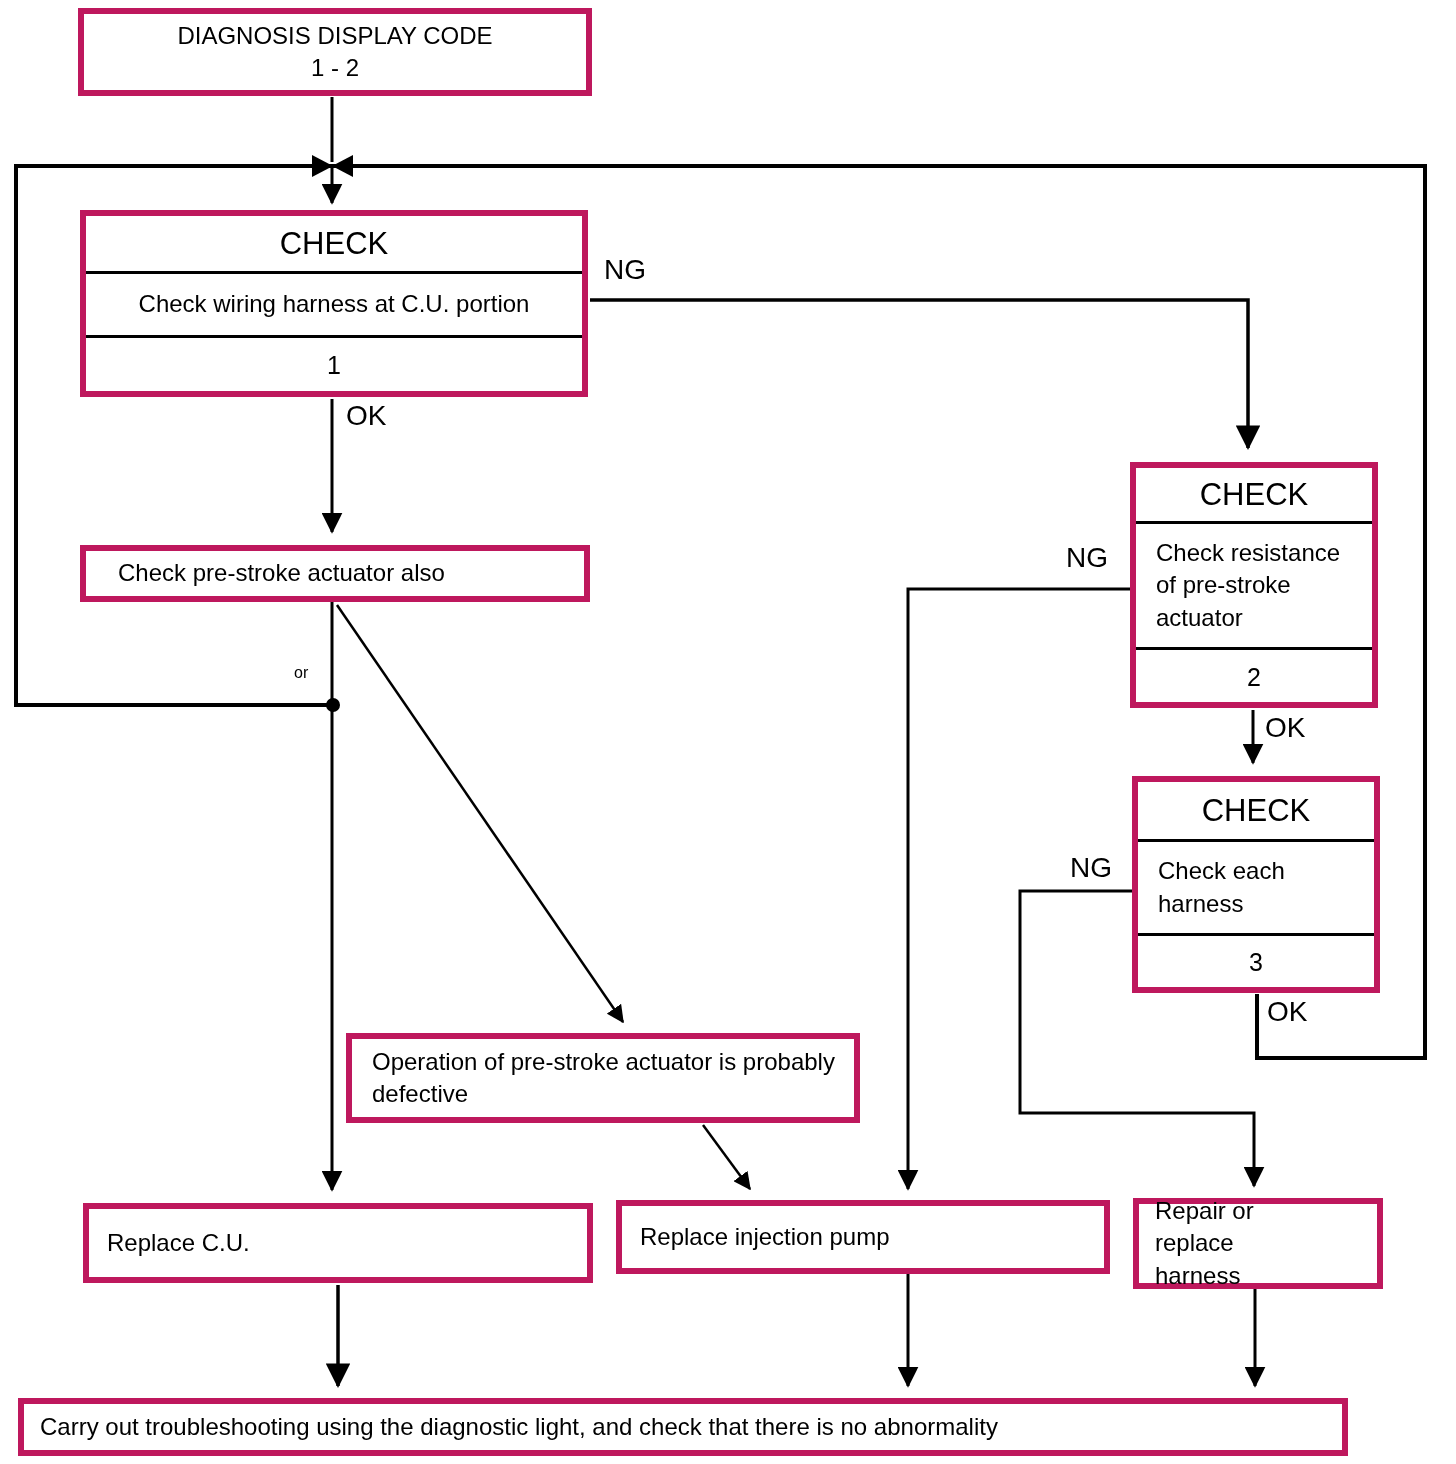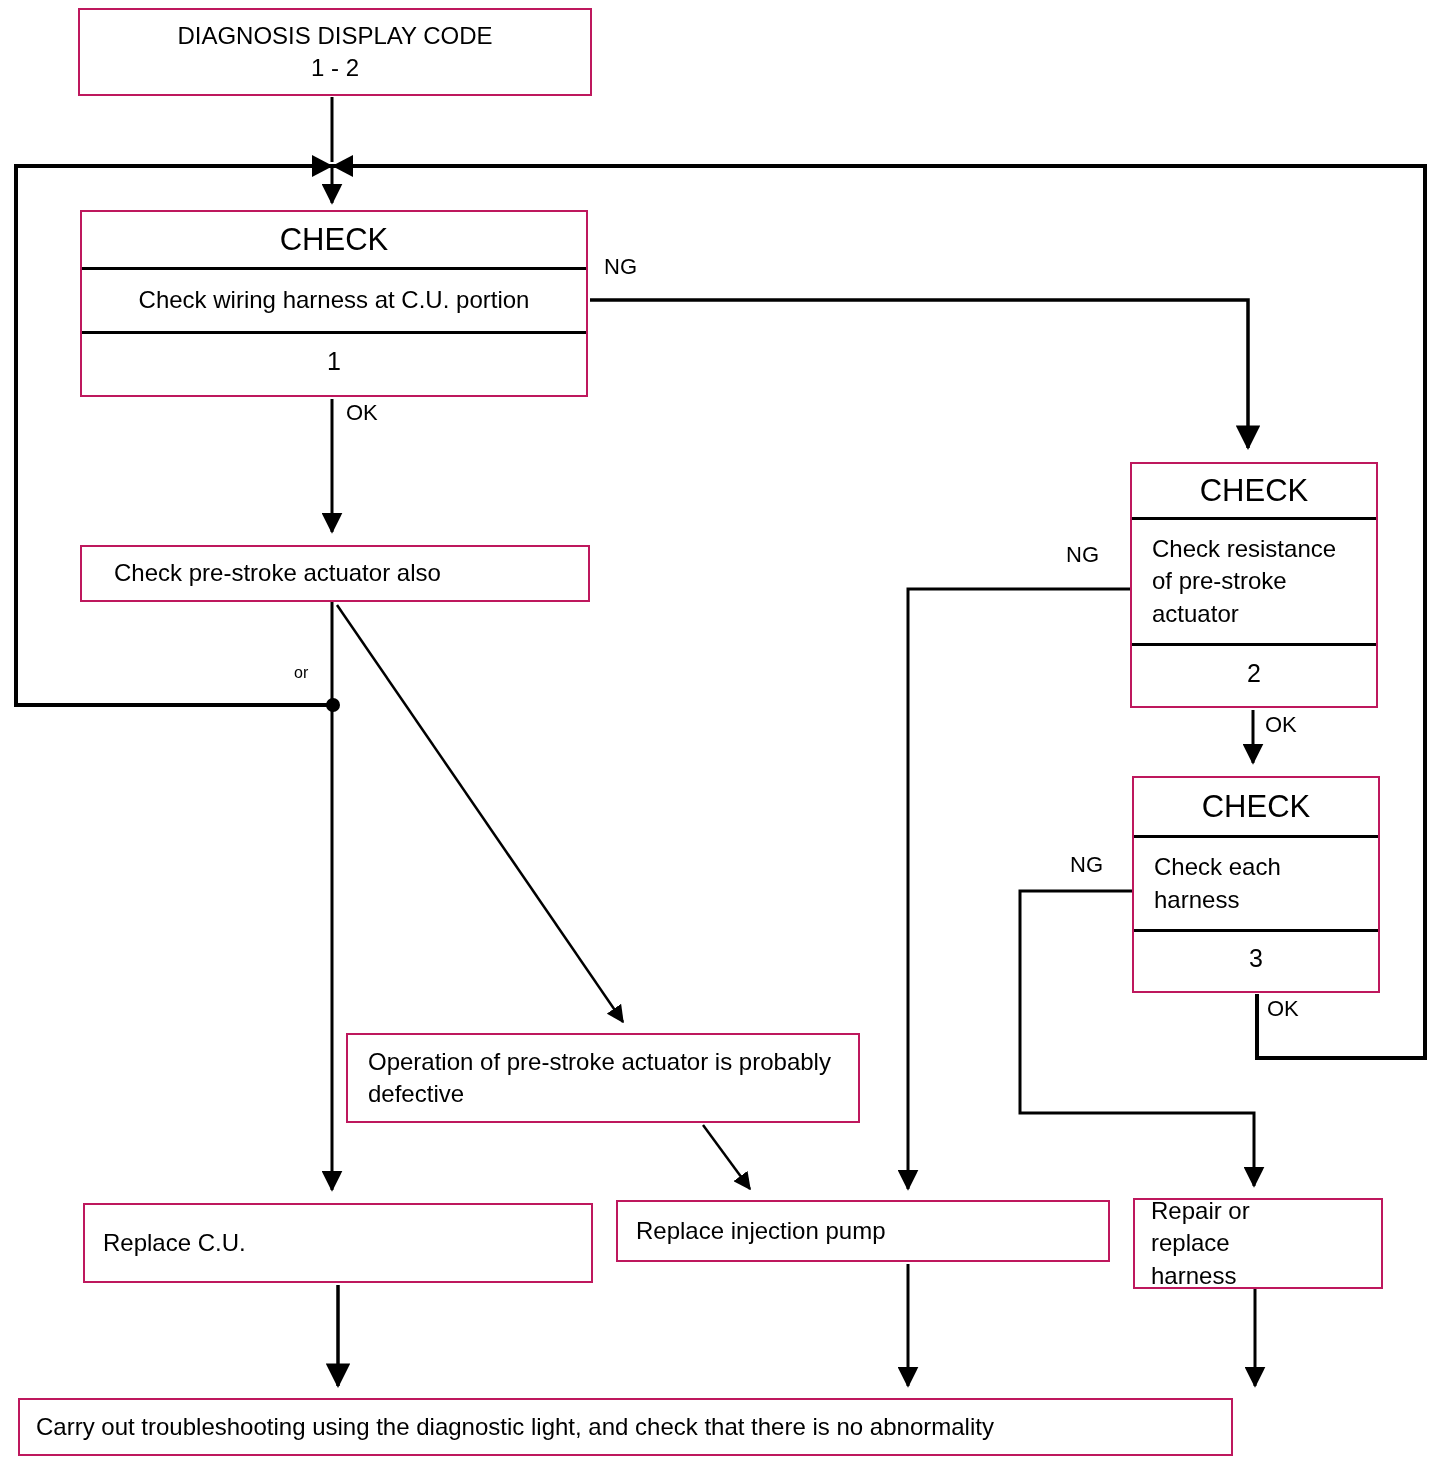--- a/index.html
+++ b/index.html
@@ -8,21 +8,21 @@
     width:1456px;height:1464px;
     background:#ffffff;
     font-family:"Liberation Sans", sans-serif;
     color:#000;
     overflow:hidden;
   }
   #wires{position:absolute;left:0;top:0;z-index:1;}
   .node{
     position:absolute;
     background:#ffffff;
-    border:2px solid #be185d;
+    border:6px solid #be185d;
     box-sizing:border-box;
     z-index:2;
     font-size:24px;
     line-height:1.35;
   }
   .node .hdr{
     display:flex;align-items:center;justify-content:center;
     border-bottom:3px solid #000;
     font-size:31px;
     box-sizing:border-box;
@@ -34,21 +34,21 @@
   }
   .node .steprow{
     display:flex;align-items:center;justify-content:center;
     font-size:25px;
     box-sizing:border-box;
   }
   .centertxt{display:flex;flex-direction:column;align-items:center;justify-content:center;height:100%;}
   .lbl{
     position:absolute;
     z-index:3;
-    font-size:22px;
+    font-size:28px;
     background:transparent;
   }
 </style>
 </head>
 <body>
 
 <div id="canvas">
 
   <svg id="wires" width="1456" height="1464" viewBox="0 0 1456 1464">
     <defs>
@@ -125,19 +125,19 @@
     <div class="bodyrow" style="height:94px;padding-left:20px;padding-right:80px;">Check each harness</div>
     <div class="steprow" style="height:54px;">3</div>
   </div>
   <div class="lbl" style="left:1070px;top:852px;">NG</div>
   <div class="lbl" style="left:1267px;top:996px;">OK</div>
 
   <div class="node" style="left:346px;top:1033px;width:514px;height:90px;display:flex;align-items:center;padding-left:20px;padding-right:15px;">Operation of pre-stroke actuator is probably defective</div>
 
   <div class="node" style="left:83px;top:1203px;width:510px;height:80px;display:flex;align-items:center;padding-left:18px;">Replace C.U.</div>
 
-  <div class="node" style="left:616px;top:1200px;width:494px;height:62px;display:flex;align-items:center;padding-left:18px;">Replace injection pump</div>
+  <div class="node" style="left:616px;top:1200px;width:494px;height:74px;display:flex;align-items:center;padding-left:18px;">Replace injection pump</div>
 
   <div class="node" style="left:1133px;top:1198px;width:250px;height:91px;display:flex;align-items:center;padding-left:16px;padding-right:60px;">Repair or replace harness</div>
 
-  <div class="node" style="left:18px;top:1398px;width:1215px;height:58px;display:flex;align-items:center;padding-left:16px;">Carry out troubleshooting using the diagnostic light, and check that there is no abnormality</div>
+  <div class="node" style="left:18px;top:1398px;width:1330px;height:58px;display:flex;align-items:center;padding-left:16px;">Carry out troubleshooting using the diagnostic light, and check that there is no abnormality</div>
 
 </div>
 
 </body></html>

